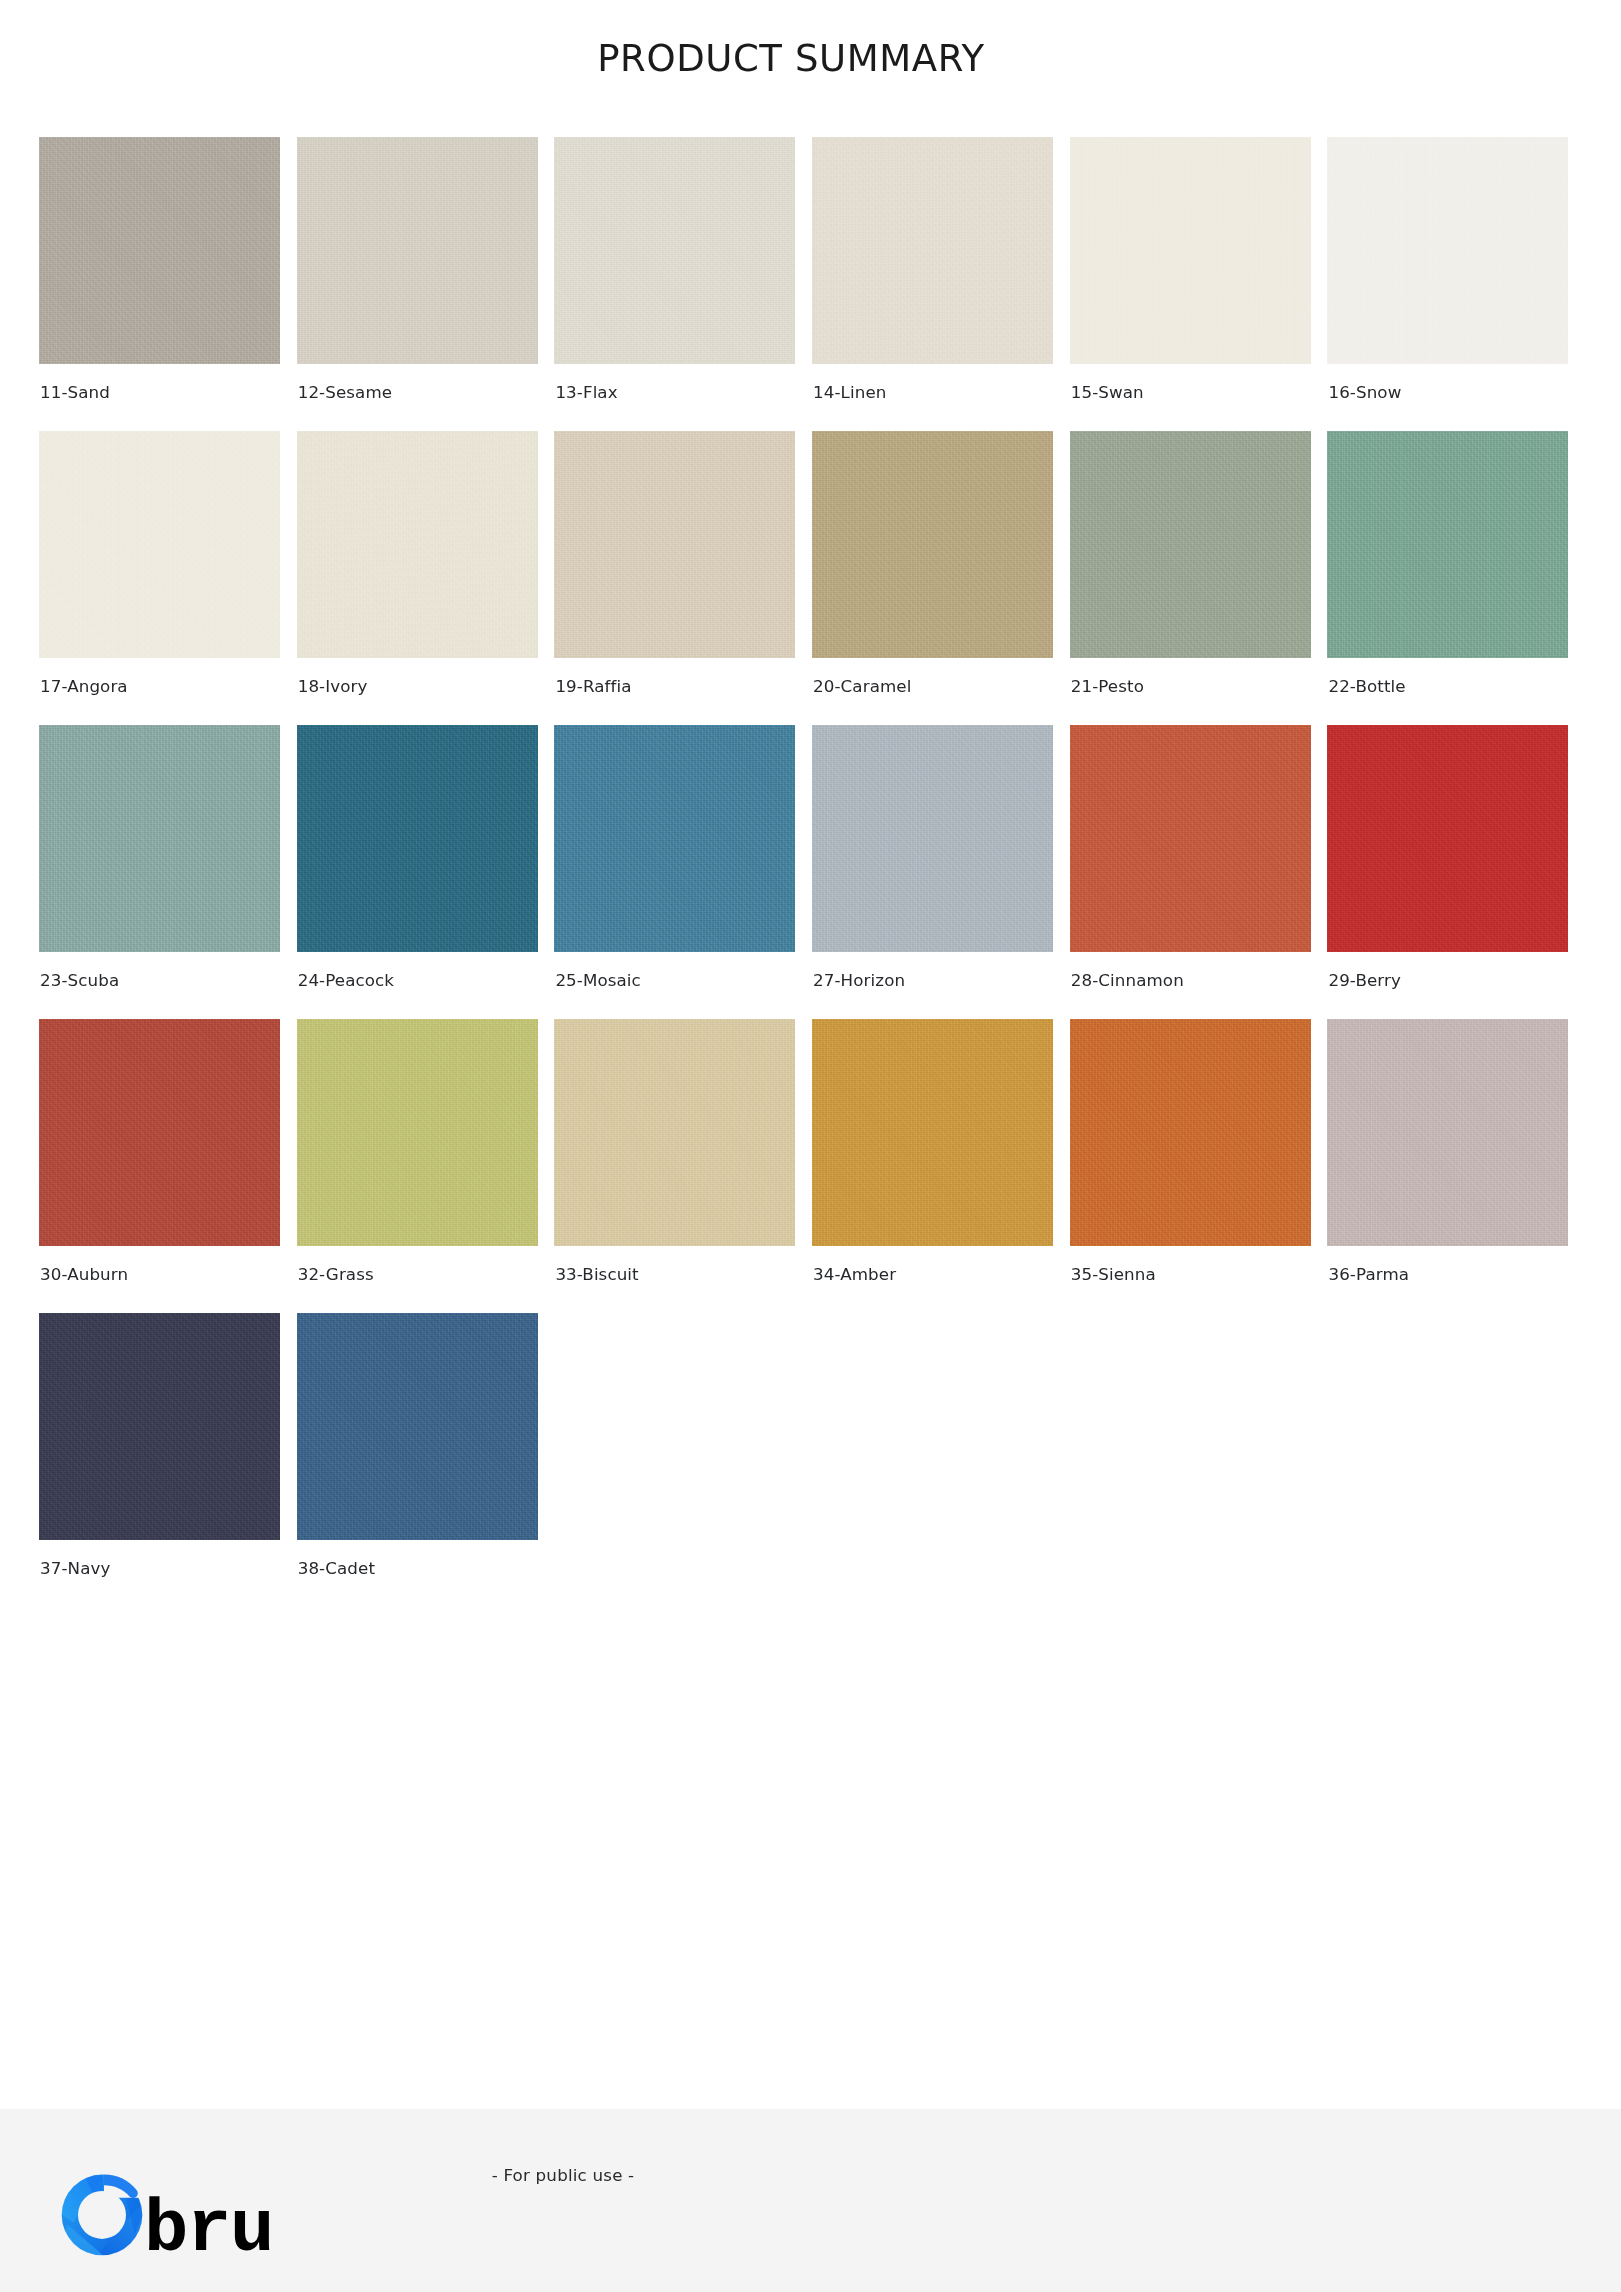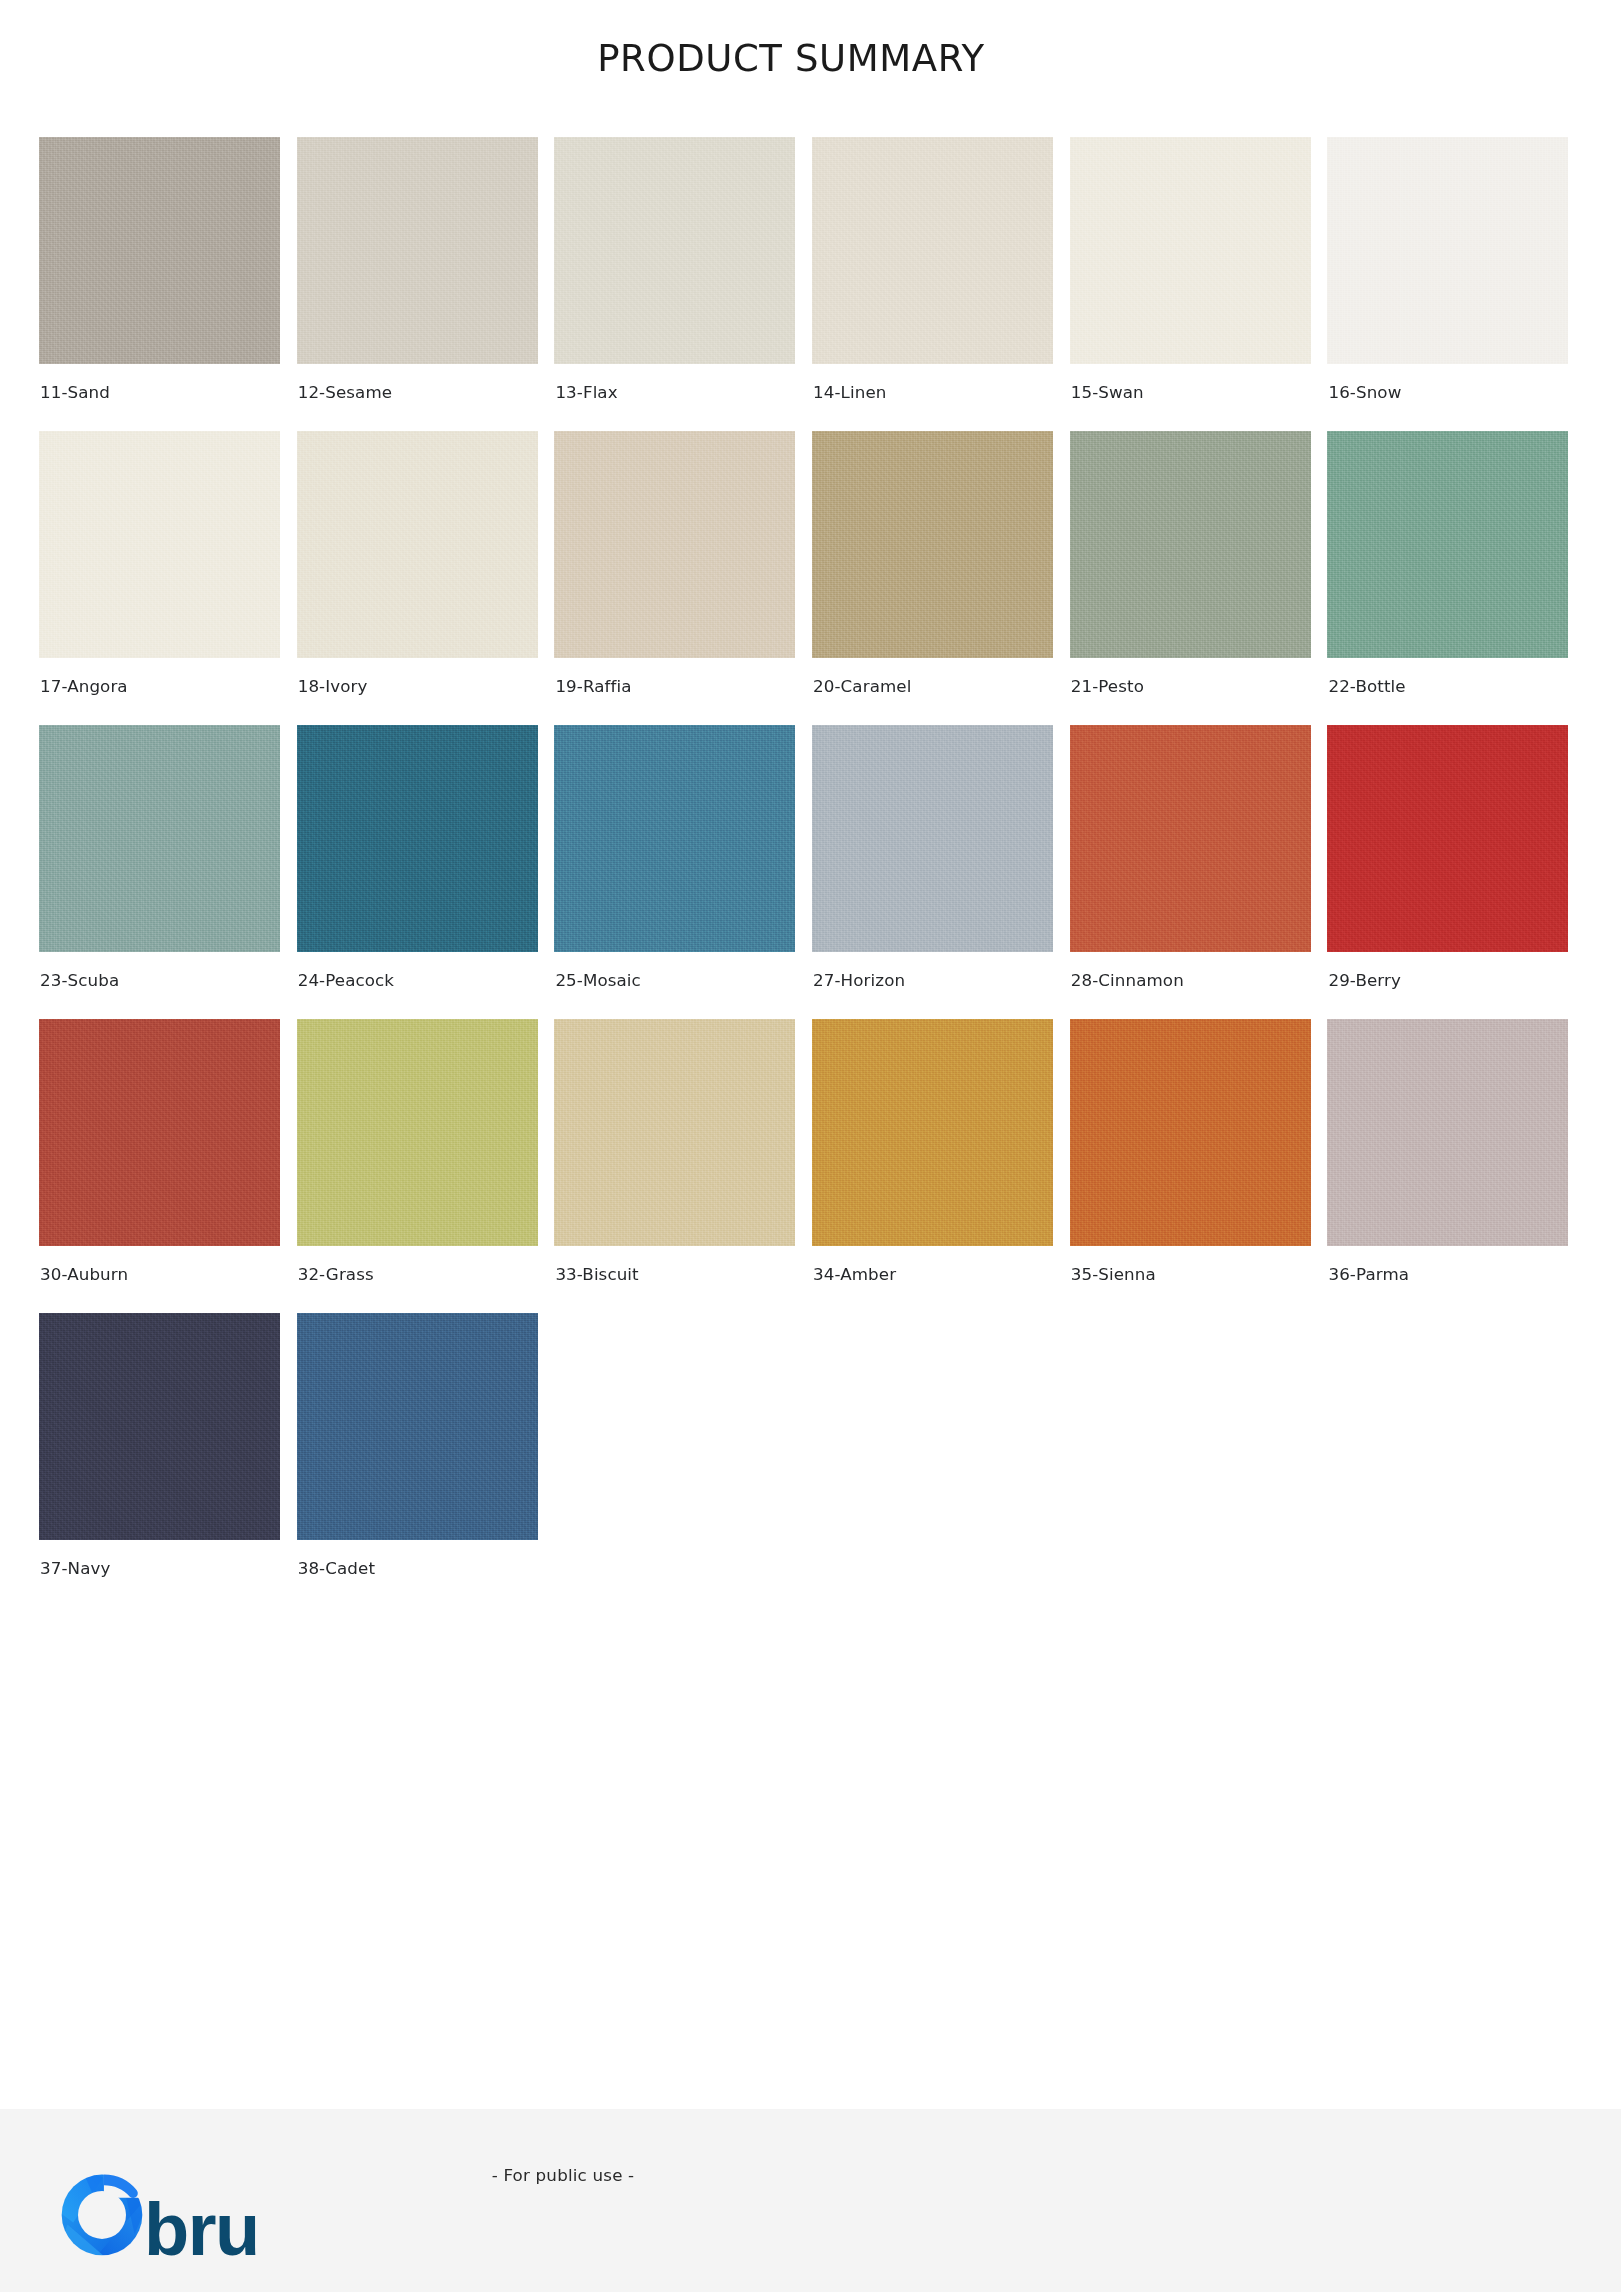--- a/index.html
+++ b/index.html
@@ -123,26 +123,26 @@
     gap: 0px;
   }
   .logo-mark {
     width: 96px;
     height: 96px;
     display: block;
   }
   .logo-wordmark {
     font-size: 74px;
     font-weight: 700;
-    color: #0c4a6e;
+    color: #000000;
     letter-spacing: -1.5px;
     line-height: 1;
     margin-left: -5.9px;
     margin-bottom: 2px;
-    font-family: Liberation Sans, sans-serif;
+    font-family: Liberation Mono, monospace;
     margin-top: 37px;
   }
   .footer-note {
     position: absolute;
     left: 0;
     top: 56px;
     width: 1381px;
     text-align: center;
     padding-right: 255px;
     font-size: 16.7px;

